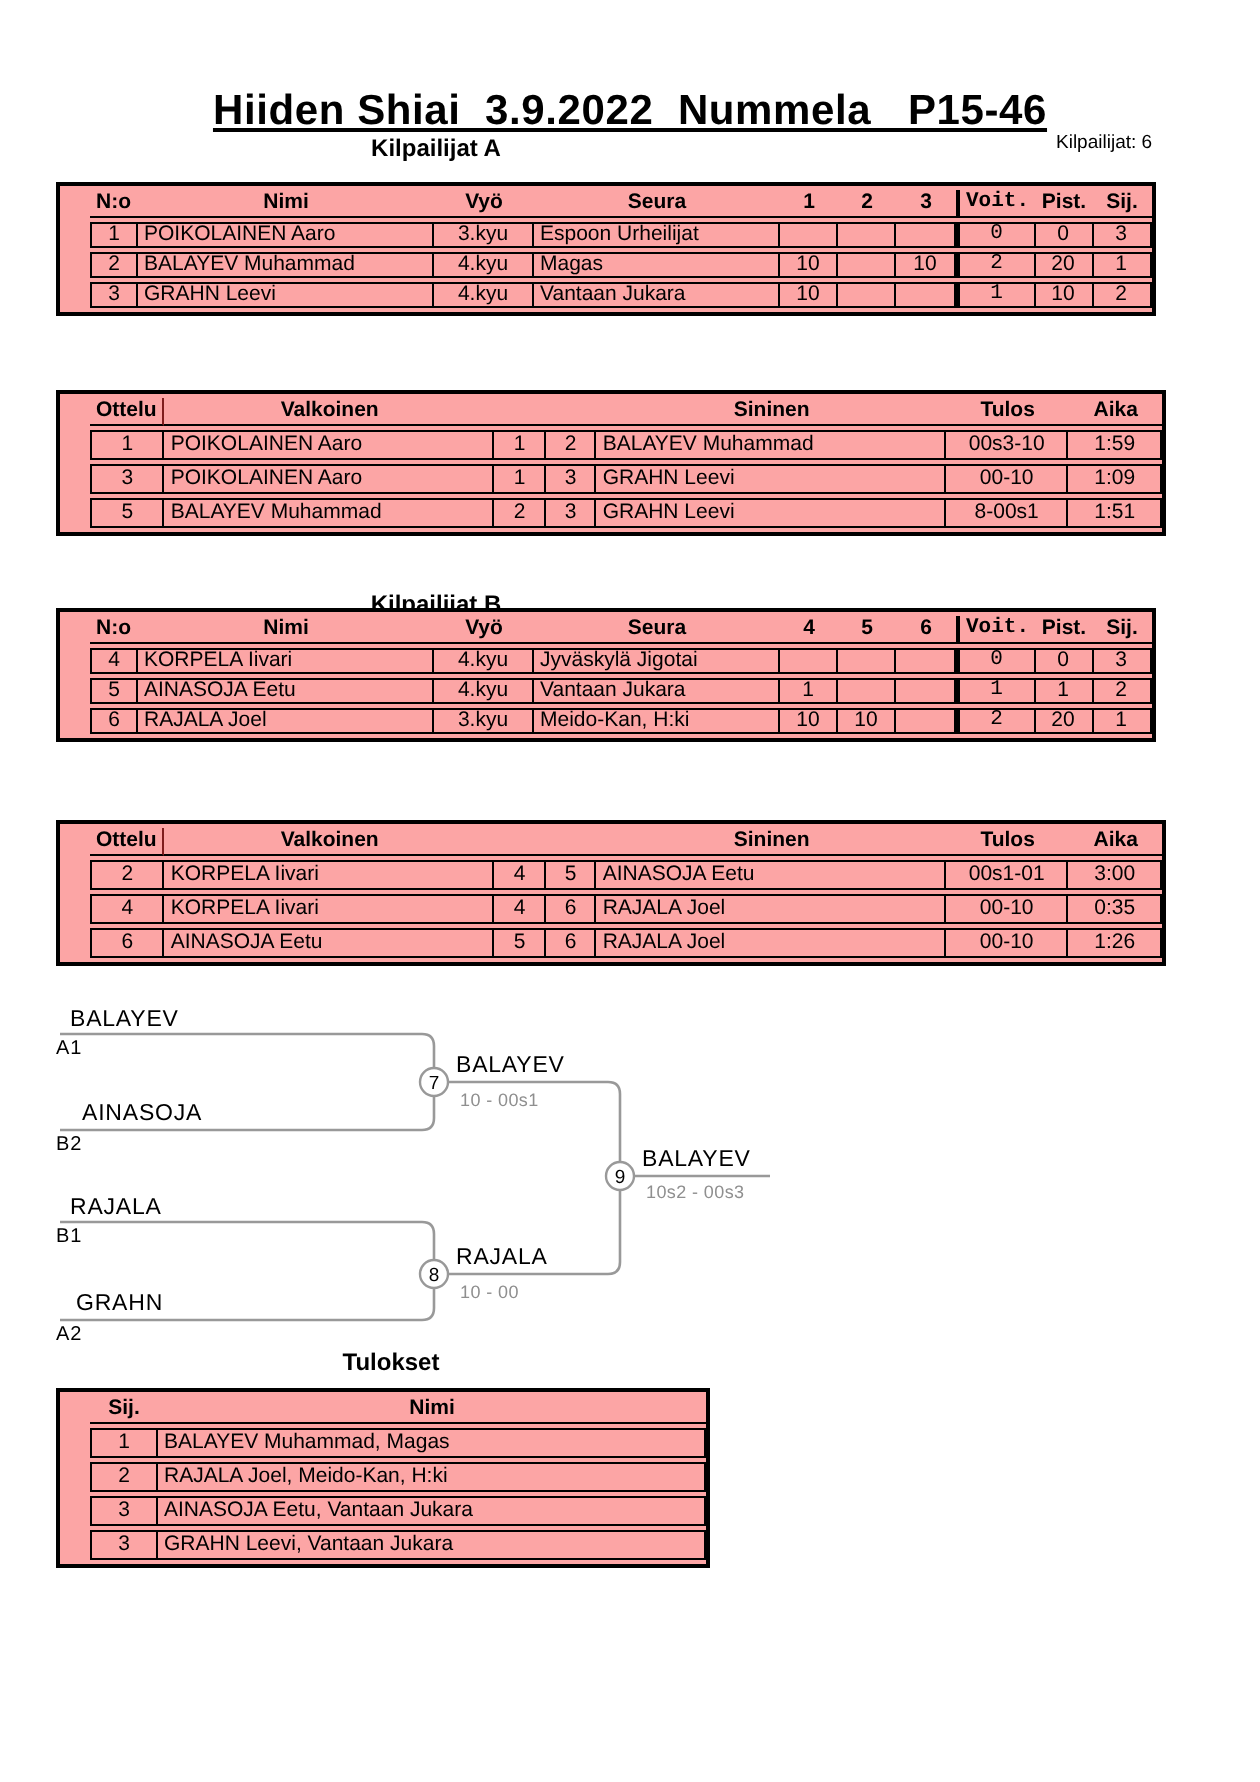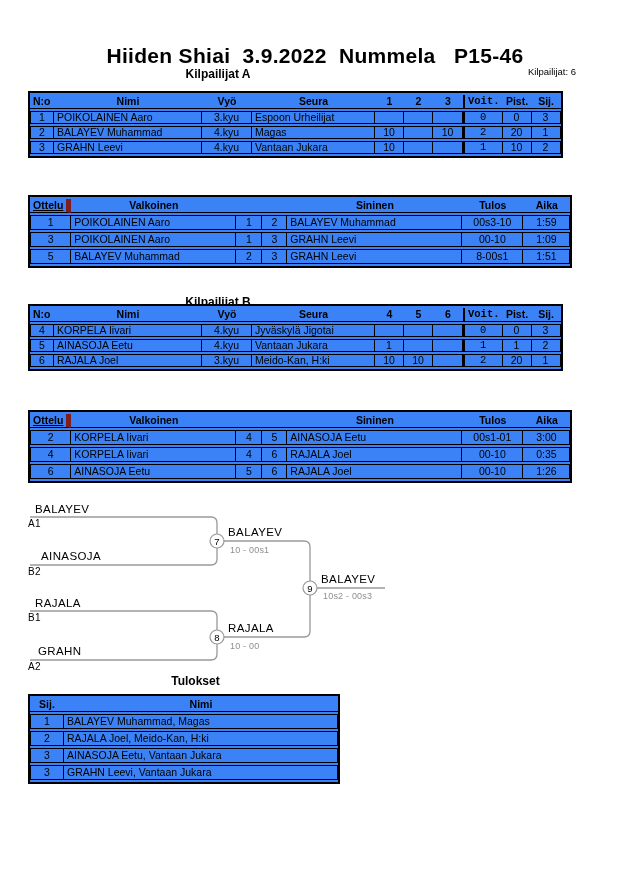--- a/index.html
+++ b/index.html
@@ -2,44 +2,44 @@
 <html><head>
 <meta charset="utf-8">
 <style>
   html,body { margin:0; padding:0; background:#fff; }
   .page {
     position:relative; width:630px; height:891px; background:#ffffff;
     font-family:"Liberation Sans", sans-serif; color:#000; overflow:hidden;
   }
   .main-title {
     position:absolute; top:44px; left:0; width:630px; text-align:center;
-    font-size:21px; font-weight:bold; white-space:pre; letter-spacing:0.3px;
+    font-size:21px; font-weight:bold; white-space:pre; letter-spacing:0.3px;text-decoration:underline;
   }
   .sec-title { position:absolute; font-size:12px; font-weight:bold; text-align:center; white-space:pre; }
   .count-label { position:absolute; top:66px; left:528px; font-size:9.5px; }
 
   table {
     position:absolute; border-collapse:separate; border-spacing:0 2px;
-    border:2px solid #000; table-layout:fixed; background:#3b82f6;
+    border:2px solid #000; table-layout:fixed; background:#fca5a5;padding-left:15px;
   }
   th, td {
     font-size:10.5px; line-height:11px; padding:0 3px; overflow:hidden;
     white-space:nowrap; box-sizing:border-box; font-weight:normal;
   }
   th { font-weight:bold; border-bottom:1px solid #000; height:14px; }
   td {
     border-top:1px solid #000; border-bottom:1px solid #000;
     border-right:1px solid #000; height:12px;
   }
   td:first-child { border-left:1px solid #000; }
   .match-table td, .results-table td { height:15px; }
   .c { text-align:center; }
   .l { text-align:left; }
   .thick { border-left:2px solid #000 !important;font-family:Liberation Mono, monospace; }
-  .hbr { border-right:5px solid #7f1d1d;text-decoration:underline; }
+  .hbr { border-right:1px solid #7f1d1d; }
 
   .t-poolA    { top:91px;  left:28px; }
   .t-matchA   { top:195px; left:28px; }
   .t-poolB    { top:304px; left:28px; }
   .t-matchB   { top:410px; left:28px; }
   .t-results  { top:694px; left:28px; }
 
   .st-poolA   { top:67px;  left:28px; width:380px; }
   .st-matchA  { top:182px; left:28px; width:532px; }
   .st-poolB   { top:295px; left:28px; width:380px; }

